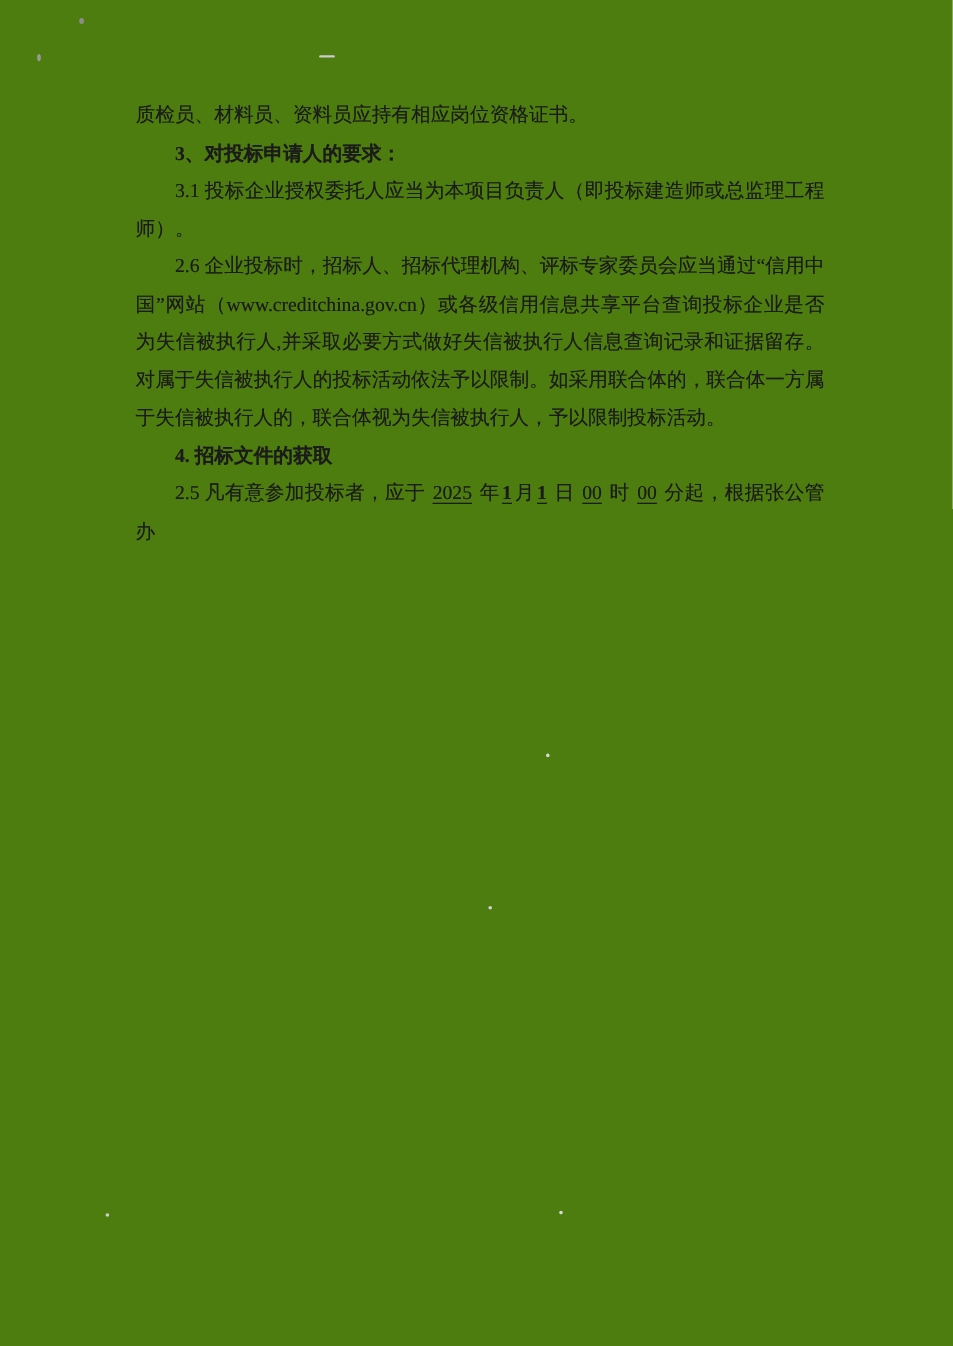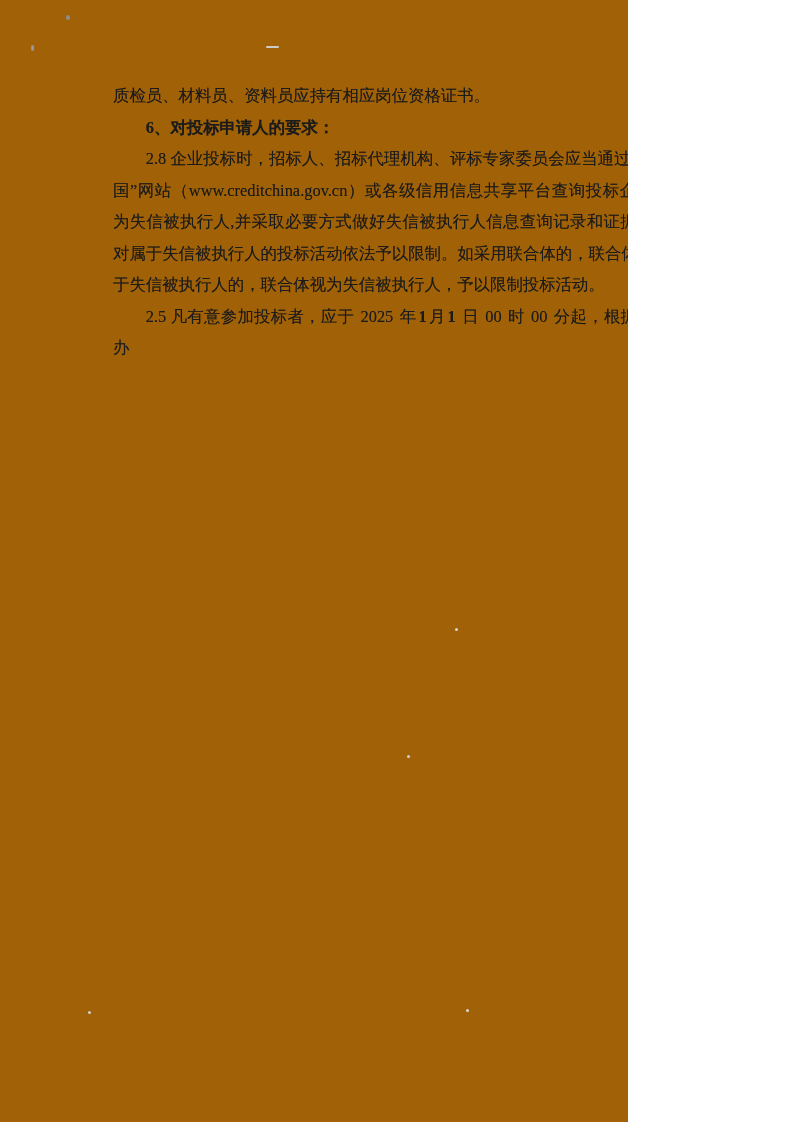--- a/index.html
+++ b/index.html
@@ -3,23 +3,23 @@
 <meta charset="utf-8">
 <title>Scanned Tender Document Page</title>
 <style>
   html, body {
     margin: 0;
     padding: 0;
     background: #ffffff;
   }
   .page {
     position: relative;
-    width: 628px;
+    width: 794px;
     height: 1122px;
-    background: #a16207;
+    background: #4d7c0f;
     overflow: hidden;
     font-family: "Liberation Serif", "DejaVu Serif", serif;
     color: #1b1b1b;
   }
   .content {
     position: absolute;
     left: 113px;
     top: 80px;
     width: 574px;
   }
@@ -33,20 +33,21 @@
     word-break: break-all;
   }
   p.para.continuation {
     text-indent: 0;
   }
   p.para.heading {
     font-weight: bold;
   }
   .run { white-space: pre-wrap; }
   .run.u {
+    text-decoration: underline;
     text-underline-offset: 3px;
     padding: 0 2px;
   }
   .run.b {
     font-weight: bold;
   }
   
   .speck {
     position: absolute;
     border-radius: 50%;
@@ -66,17 +67,19 @@
   <div class="speck s1"></div>
   <div class="speck s2"></div>
   <div class="speck s3"></div>
   <div class="speck s4"></div>
   <div class="speck s5"></div>
   <div class="speck s6"></div>
   <div class="speck s7"></div>
 
   <div class="content">
       <p class="para continuation"><span class="run">质检员、材料员、资料员应持有相应岗位资格证书。</span></p>
-      <p class="para heading"><span class="run">6、对投标申请人的要求：</span></p>
-      <p class="para body"><span class="run">2.8 企业投标时，招标人、招标代理机构、评标专家委员会应当通过“信用中国”网站（www.creditchina.gov.cn）或各级信用信息共享平台查询投标企业是否为失信被执行人,并采取必要方式做好失信被执行人信息查询记录和证据留存。对属于失信被执行人的投标活动依法予以限制。如采用联合体的，联合体一方属于失信被执行人的，联合体视为失信被执行人，予以限制投标活动。</span></p>
+      <p class="para heading"><span class="run">3、对投标申请人的要求：</span></p>
+      <p class="para body"><span class="run">3.1 投标企业授权委托人应当为本项目负责人（即投标建造师或总监理工程师）。</span></p>
+      <p class="para body"><span class="run">2.6 企业投标时，招标人、招标代理机构、评标专家委员会应当通过“信用中国”网站（www.creditchina.gov.cn）或各级信用信息共享平台查询投标企业是否为失信被执行人,并采取必要方式做好失信被执行人信息查询记录和证据留存。对属于失信被执行人的投标活动依法予以限制。如采用联合体的，联合体一方属于失信被执行人的，联合体视为失信被执行人，予以限制投标活动。</span></p>
+      <p class="para heading"><span class="run">4. 招标文件的获取</span></p>
       <p class="para body"><span class="run">2.5 凡有意参加投标者，应于 </span><span class="run u">2025</span><span class="run"> 年</span><span class="run u b">1</span><span class="run">月</span><span class="run u b">1</span><span class="run"> 日 </span><span class="run u">00</span><span class="run"> 时 </span><span class="run u">00</span><span class="run"> 分起，根据张公管办</span></p>
     </div>
 </div>
 
 </body></html>

